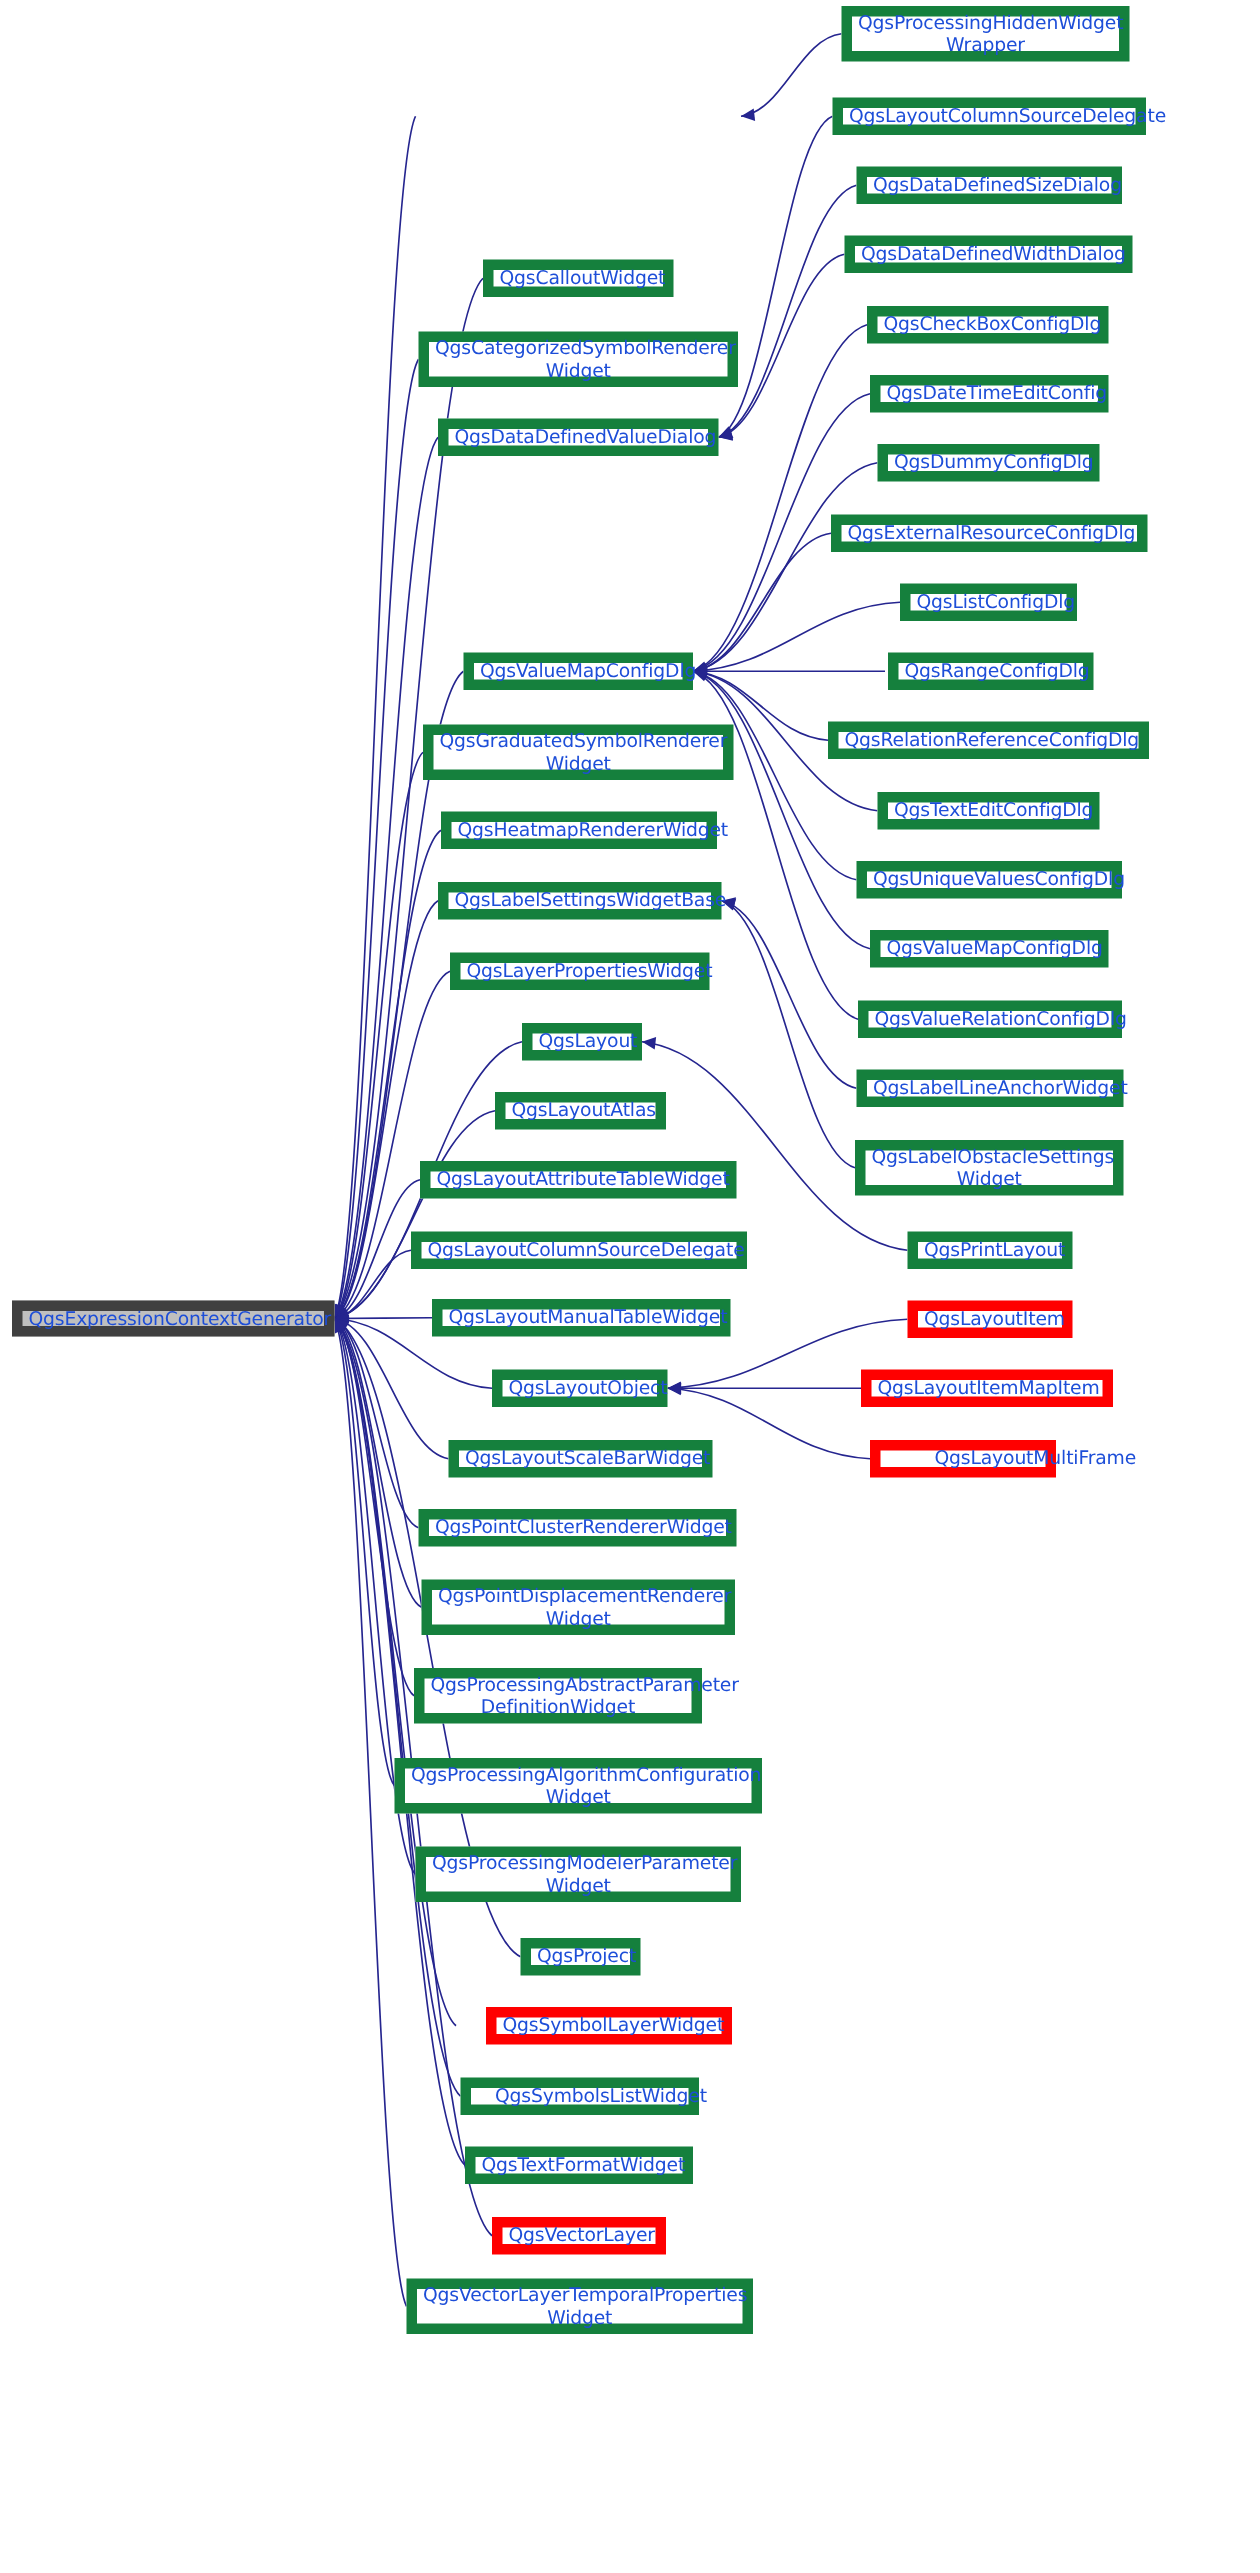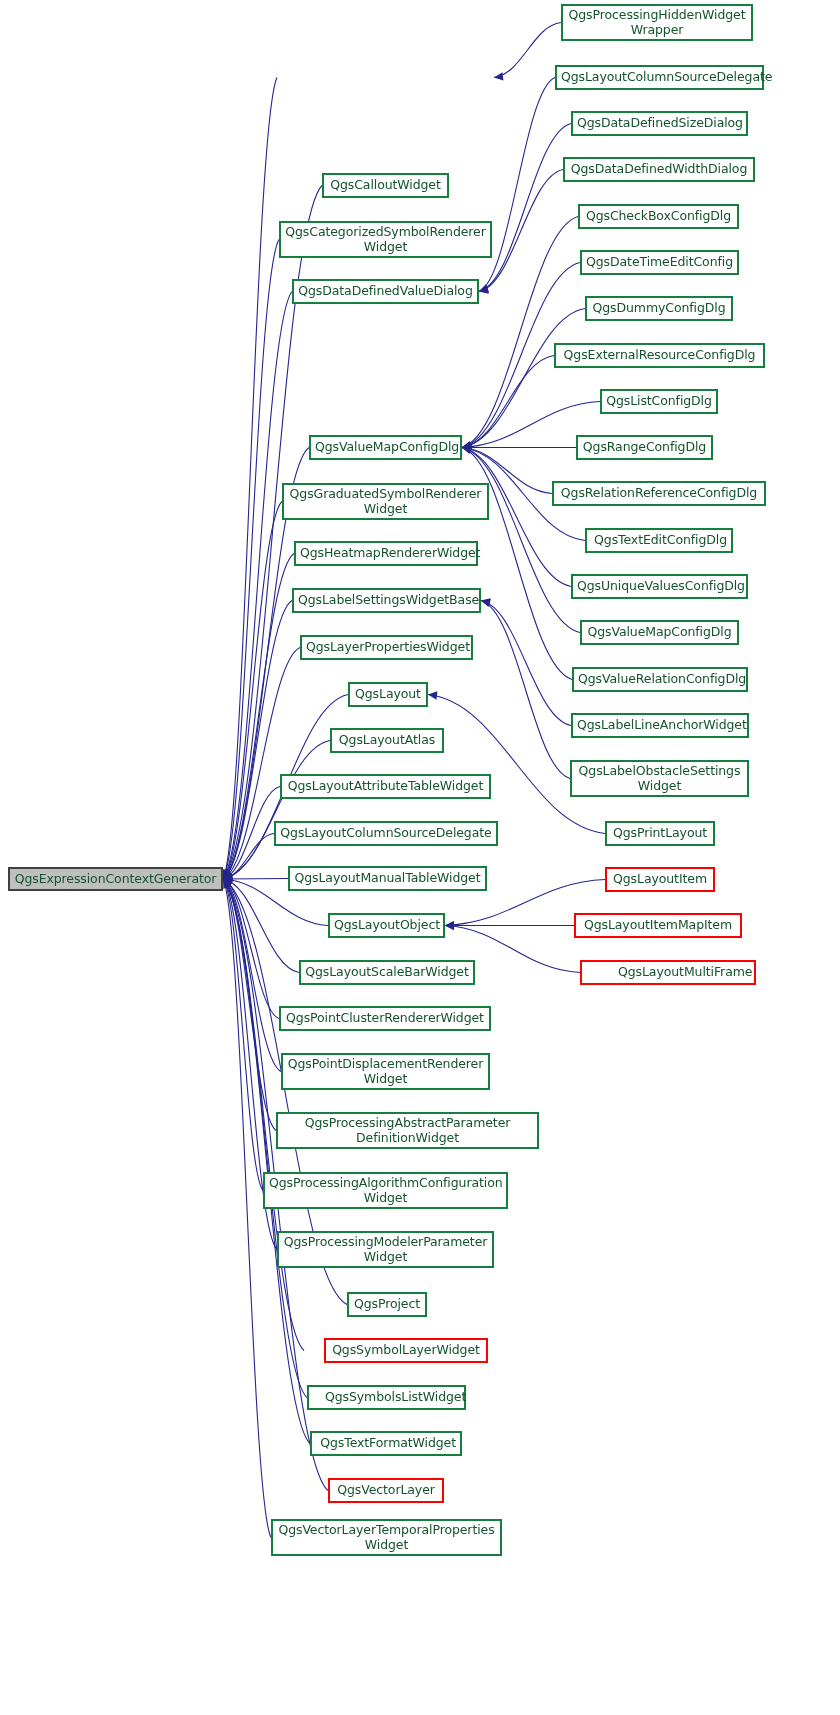--- a/index.html
+++ b/index.html
@@ -3,23 +3,23 @@
 <meta charset="utf-8">
 <title>QgsExpressionContextGenerator inheritance diagram</title>
 <style>
   html,body{margin:0;padding:0;background:#ffffff;}
   body{font-family:"DejaVu Sans","Liberation Sans",sans-serif;}
   #diagram{position:relative;width:840px;height:1715px;background:#ffffff;overflow:hidden;}
   #edges{position:absolute;left:0;top:0;width:840px;height:1715px;pointer-events:none;}
   .node{
     position:absolute;
     box-sizing:border-box;
-    border:2px solid #15803d;
+    border:7px solid #15803d;
     background:#ffffff;
-    color:#14532d;
+    color:#1d4ed8;
     font-size:12.5px;
     line-height:14.5px;
     display:flex;
     align-items:center;
     justify-content:center;
     text-align:center;
     padding:1px 4px;
     white-space:pre-line;
     letter-spacing:-0.1px;
   }
@@ -146,21 +146,21 @@
     <div class="node" style="left: 348px; top: 682px; width: 80px; height: 25px;"><span>QgsLayout</span></div>
     <div class="node" style="left: 330px; top: 728px; width: 114px; height: 25px;"><span>QgsLayoutAtlas</span></div>
     <div class="node" style="left: 280px; top: 774px; width: 211px; height: 25px;"><span>QgsLayoutAttributeTableWidget</span></div>
     <div class="node" style="left: 274px; top: 821px; width: 224px; height: 25px;"><span>QgsLayoutColumnSourceDelegate</span></div>
     <div class="node" style="left: 288px; top: 866px; width: 199px; height: 25px;"><span>QgsLayoutManualTableWidget</span></div>
     <div class="node" style="left: 328px; top: 913px; width: 117px; height: 25px;"><span>QgsLayoutObject</span></div>
     <div class="node" style="left: 299px; top: 960px; width: 176px; height: 25px;"><span>QgsLayoutScaleBarWidget</span></div>
     <div class="node" style="left: 279px; top: 1006px; width: 212px; height: 25px;"><span>QgsPointClusterRendererWidget</span></div>
     <div class="node" style="left: 281px; top: 1053px; width: 209px; height: 37px;"><span>QgsPointDisplacementRenderer
 Widget</span></div>
-    <div class="node" style="left: 276px; top: 1112px; width: 263px; height: 37px;"><span>QgsProcessingAbstractParameter
+    <div class="node" style="left: 276px; top: 1112px; width: 192px; height: 37px;"><span>QgsProcessingAbstractParameter
 DefinitionWidget</span></div>
     <div class="node" style="left: 263px; top: 1172px; width: 245px; height: 37px;"><span>QgsProcessingAlgorithmConfiguration
 Widget</span></div>
     <div class="node" style="left: 277px; top: 1231px; width: 217px; height: 37px;"><span>QgsProcessingModelerParameter
 Widget</span></div>
     <div class="node" style="left: 347px; top: 1292px; width: 80px; height: 25px;"><span>QgsProject</span></div>
     <div class="node red" style="left: 304px; top: 1338px; width: 164px; height: 25px; margin-left: 20px;"><span>QgsSymbolLayerWidget</span></div>
     <div class="node" style="left: 307px; top: 1385px; width: 159px; height: 25px; padding-left: 16px;"><span>QgsSymbolsListWidget</span></div>
     <div class="node" style="left: 310px; top: 1431px; width: 152px; height: 25px; text-align: right;"><span>QgsTextFormatWidget</span></div>
     <div class="node red" style="left: 328px; top: 1478px; width: 116px; height: 25px;"><span>QgsVectorLayer</span></div>
@@ -169,26 +169,26 @@
     <div class="node" style="left: 561px; top: 4px; width: 192px; height: 37px;"><span>QgsProcessingHiddenWidget
 Wrapper</span></div>
     <div class="node" style="left: 555px; top: 65px; width: 209px; height: 25px;"><span>QgsLayoutColumnSourceDelegate</span></div>
     <div class="node" style="left: 571px; top: 111px; width: 177px; height: 25px;"><span>QgsDataDefinedSizeDialog</span></div>
     <div class="node" style="left: 563px; top: 157px; width: 192px; height: 25px;"><span>QgsDataDefinedWidthDialog</span></div>
     <div class="node" style="left: 578px; top: 204px; width: 161px; height: 25px;"><span>QgsCheckBoxConfigDlg</span></div>
     <div class="node" style="left: 580px; top: 250px; width: 159px; height: 25px;"><span>QgsDateTimeEditConfig</span></div>
     <div class="node" style="left: 585px; top: 296px; width: 148px; height: 25px;"><span>QgsDummyConfigDlg</span></div>
     <div class="node" style="left: 554px; top: 343px; width: 211px; height: 25px;"><span>QgsExternalResourceConfigDlg</span></div>
     <div class="node" style="left: 600px; top: 389px; width: 118px; height: 25px;"><span>QgsListConfigDlg</span></div>
-    <div class="node" style="left: 576px; top: 435px; width: 137px; height: 25px; align-items: center;"><span>QgsRangeConfigDlg</span></div>
+    <div class="node" style="left: 592px; top: 435px; width: 137px; height: 25px; align-items: center;"><span>QgsRangeConfigDlg</span></div>
     <div class="node" style="left: 552px; top: 481px; width: 214px; height: 25px;"><span>QgsRelationReferenceConfigDlg</span></div>
     <div class="node" style="left: 585px; top: 528px; width: 148px; height: 25px; text-align: right;"><span>QgsTextEditConfigDlg</span></div>
     <div class="node" style="left: 571px; top: 574px; width: 177px; height: 25px;"><span>QgsUniqueValuesConfigDlg</span></div>
     <div class="node" style="left: 580px; top: 620px; width: 159px; height: 25px;"><span>QgsValueMapConfigDlg</span></div>
     <div class="node" style="left: 572px; top: 667px; width: 176px; height: 25px;"><span>QgsValueRelationConfigDlg</span></div>
     <div class="node" style="left: 571px; top: 713px; width: 178px; height: 25px;"><span>QgsLabelLineAnchorWidget</span></div>
     <div class="node" style="left: 570px; top: 760px; width: 179px; height: 37px;"><span>QgsLabelObstacleSettings
 Widget</span></div>
     <div class="node" style="left: 605px; top: 821px; width: 110px; height: 25px;"><span>QgsPrintLayout</span></div>
     <div class="node red" style="left: 605px; top: 867px; width: 110px; height: 25px;"><span>QgsLayoutItem</span></div>
     <div class="node red" style="left: 574px; top: 913px; width: 168px; height: 25px;"><span>QgsLayoutItemMapItem</span></div>
-    <div class="node red" style="left: 580px; top: 960px; width: 176px; height: 25px; padding-left: 36px;"><span>QgsLayoutMultiFrame</span></div>
+    <div class="node red" style="left: 580px; top: 960px; width: 124px; height: 25px; padding-left: 36px;"><span>QgsLayoutMultiFrame</span></div>
   </div>
 
 </body></html>

